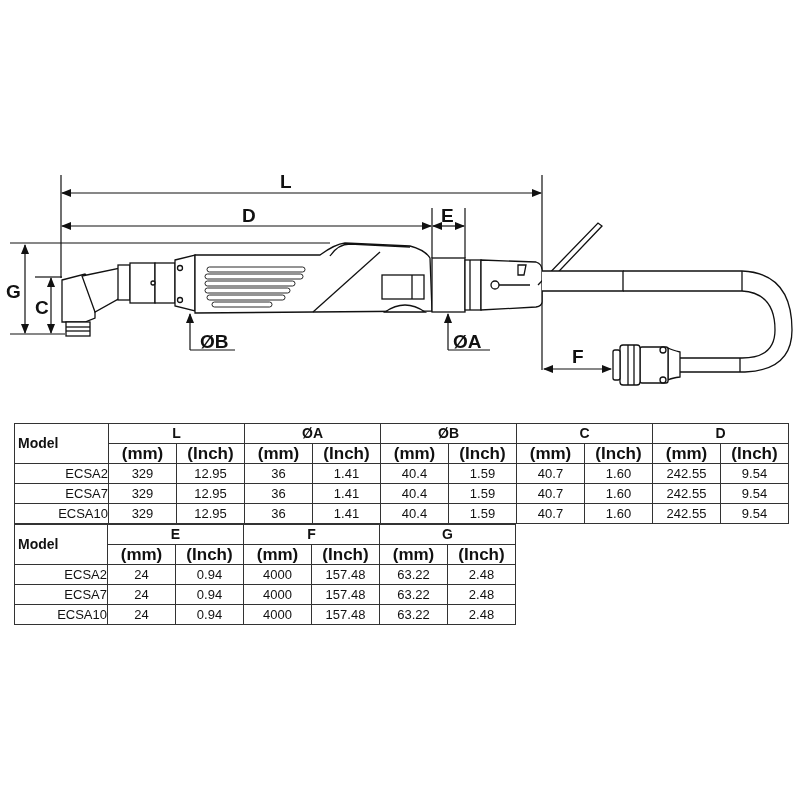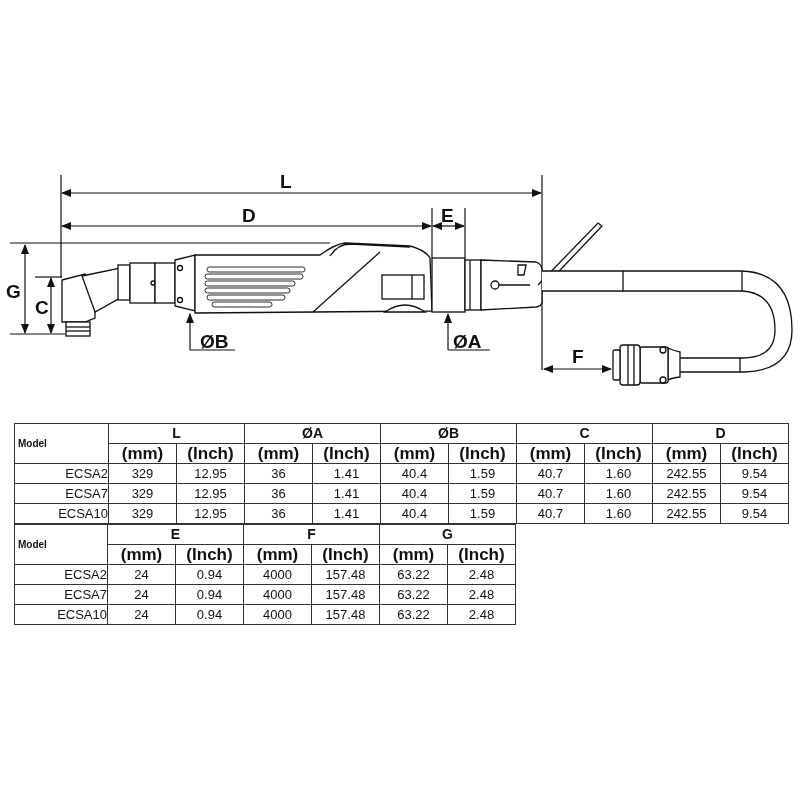--- a/index.html
+++ b/index.html
@@ -3,21 +3,21 @@
 <meta charset="utf-8">
 <style>
   html,body{margin:0;padding:0;background:#fff;}
   body{width:800px;height:800px;position:relative;overflow:hidden;font-family:"Liberation Sans",sans-serif;color:#111;}
   #drawing{position:absolute;left:0;top:0;width:800px;height:410px;}
   .dimlbl{font-family:"Liberation Sans",sans-serif;font-weight:bold;font-size:19px;fill:#111;}
   table.spec{position:absolute;border-collapse:collapse;font-size:13px;table-layout:fixed;}
   table.spec td,table.spec th{border:1px solid #333;padding:0;height:19px;line-height:19px;text-align:center;font-weight:normal;}
   table.spec th.grp{font-weight:bold;font-size:14px;}
   table.spec th.unit{font-weight:bold;font-size:17px;}
-  table.spec th.model{font-weight:bold;font-size:10px;text-align:left;padding-left:3px;}
+  table.spec th.model{font-weight:bold;font-size:14px;text-align:left;padding-left:3px;}
   table.spec td.model{text-align:right;padding-left:3px;}
   #t1{left:14px;top:423px;width:772px;}
   #t2{left:14px;top:524px;width:501px;}
 </style>
 </head>
 <body>
 
 <svg id="drawing" viewBox="0 0 800 410" xmlns="http://www.w3.org/2000/svg">
   <defs>
     <marker id="ar" markerWidth="10" markerHeight="8" refX="9" refY="4" orient="auto-start-reverse" markerUnits="userSpaceOnUse">

